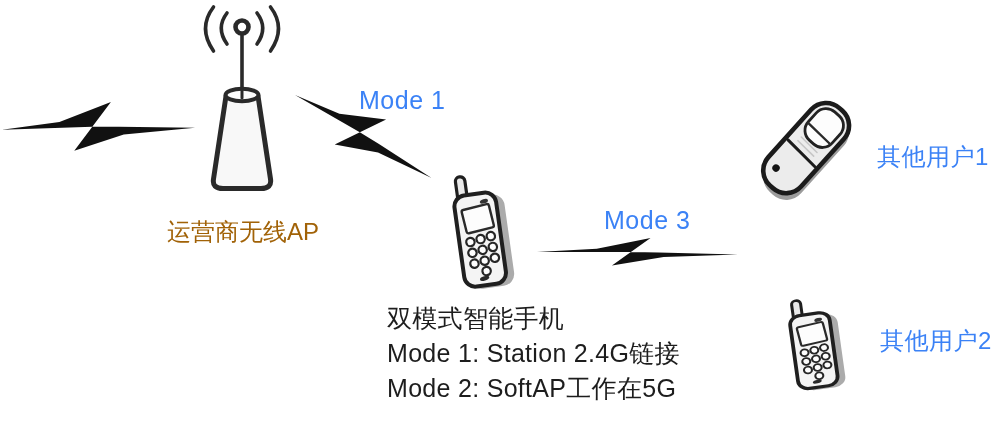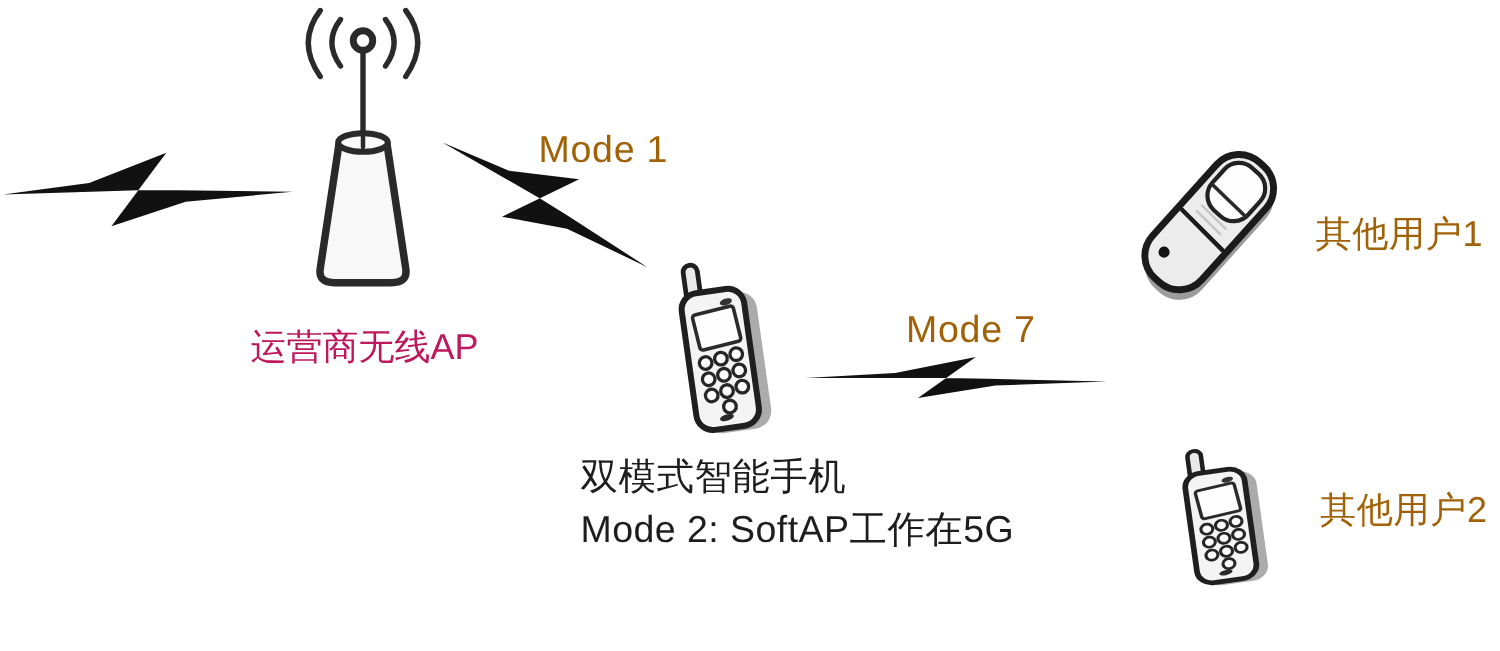--- a/index.html
+++ b/index.html
@@ -9,31 +9,31 @@
     width:1000px; height:434px;
     background:#ffffff;
     overflow:hidden;
     font-family:"Liberation Sans", sans-serif;
   }
   .layer { position:absolute; left:0; top:0; }
   .lbl {
     position:absolute;
     font-size:24px;
     line-height:28px;
-    color:#a16207;
+    color:#3b82f6;
     white-space:nowrap;
     letter-spacing:0.5px;
   }
   .lbl-mode { font-size:25px; }
   .ap-label {
     position:absolute;
     left:160px; top:214px; width:166px;
     text-align:center;
     font-size:24px; line-height:35px;
-    color:#be185d;
+    color:#a16207;
   }
   .caption {
     position:absolute;
     left:387px; top:301px;
     font-size:25px; line-height:35px;
     color:#1d1d1d;
     letter-spacing:0.3px;
   }
   .caption div { white-space:nowrap; }
 </style>
@@ -118,24 +118,25 @@
     </g>
   </svg>
 
 
   <div class="ap-label">
     <div>运营商无线AP</div>
   </div>
 
   <div class="lbl lbl-mode" style="left:359px; top:86px;">Mode 1</div>
 
-  <div class="lbl lbl-mode" style="left:604px; top:206px;">Mode 7</div>
+  <div class="lbl lbl-mode" style="left:604px; top:206px;">Mode 3</div>
 
   <div class="lbl" style="left:877px; top:143px;">其他用户1</div>
 
   <div class="lbl" style="left:880px; top:327px;text-align:center;">其他用户2</div>
 
   <div class="caption">
     <div>双模式智能手机</div>
+    <div>Mode 1: Station 2.4G链接</div>
     <div>Mode 2: SoftAP工作在5G</div>
   </div>
 
 </div>
 
 </body></html>

